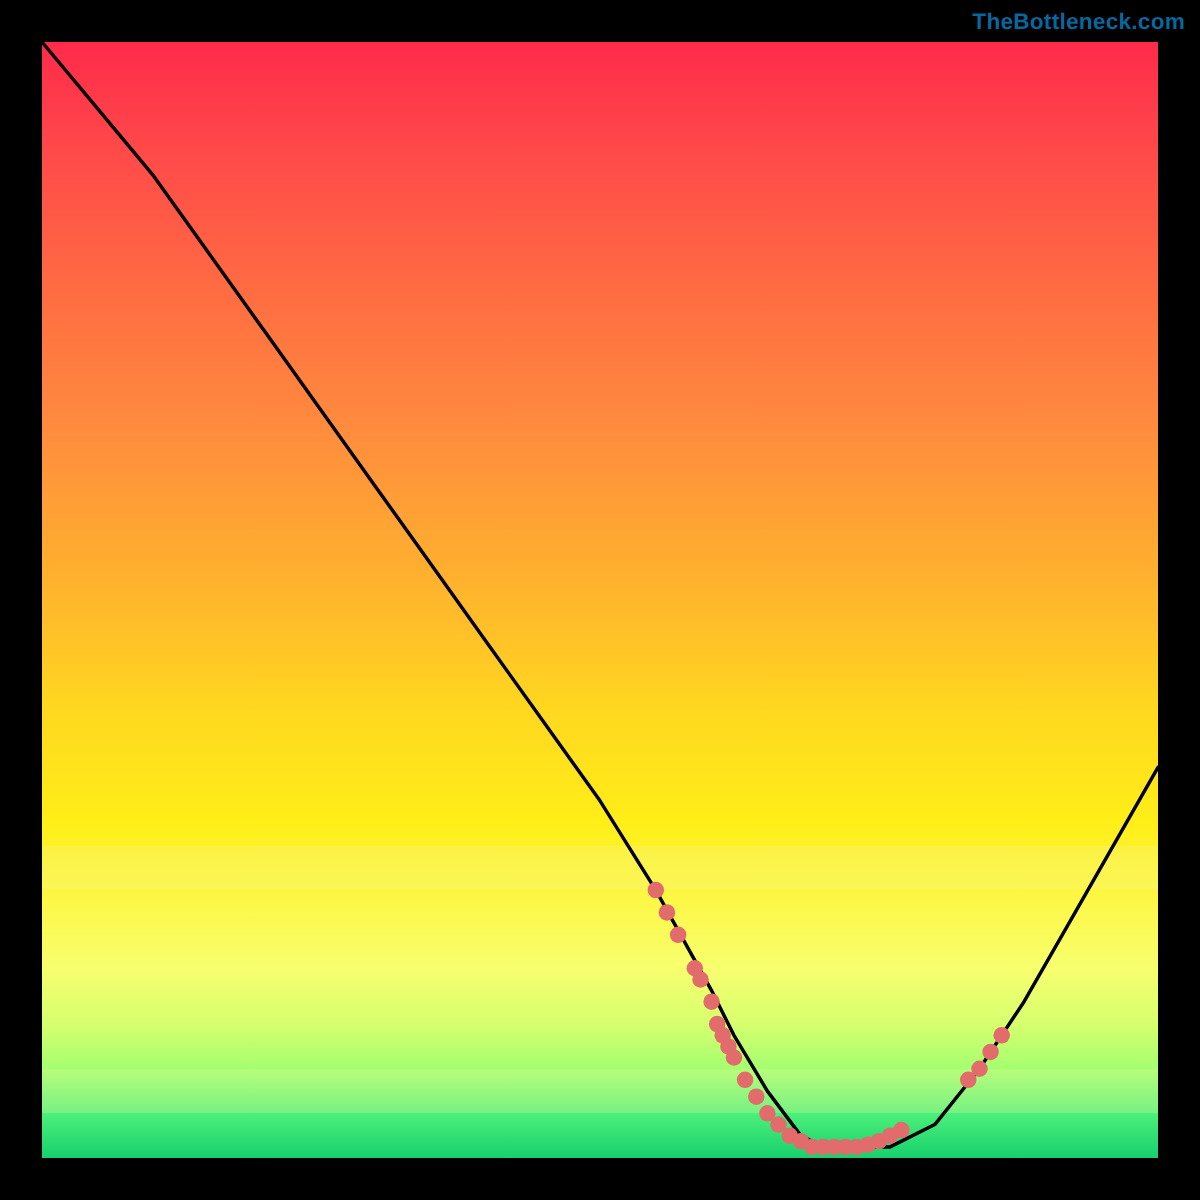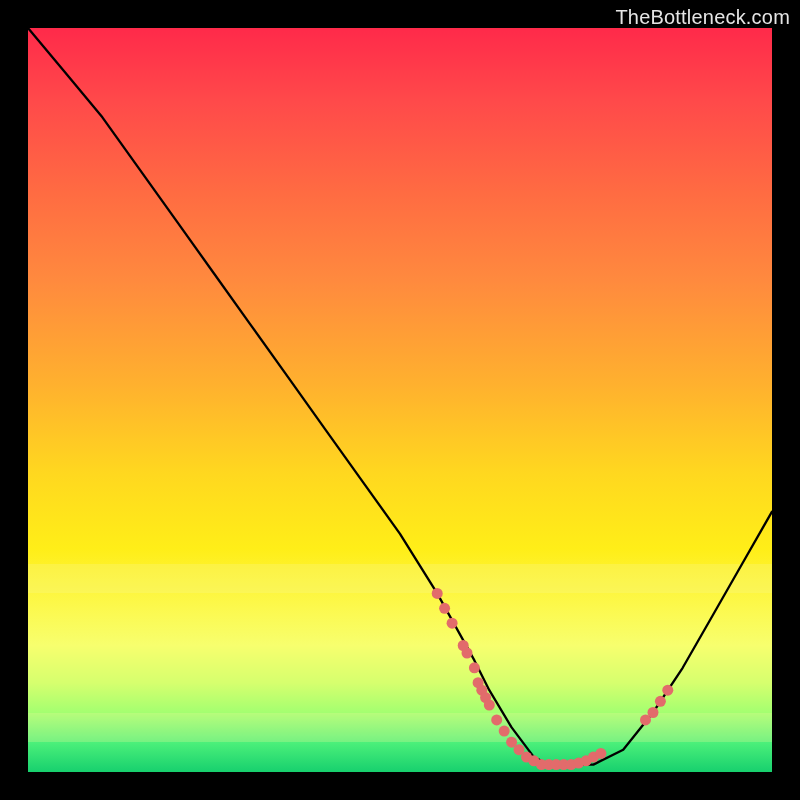--- a/index.html
+++ b/index.html
@@ -30,23 +30,23 @@
       #d6ff6e 88%,
       #a4ff70 92%,
       #4cf07a 96%,
       #17d06e 100%
     );
   }
   .watermark {
     position: absolute;
     top: 6px;
     right: 10px;
-    font-size: 20px;
-    font-weight: 400;
-    color: #e5e5e5;
+    font-size: 15px;
+    font-weight: 700;
+    color: #0369a1;
     letter-spacing: 0.2px;
   }
   svg.overlay {
     position: absolute;
     left: 0;
     top: 0;
     width: 744px;
     height: 744px;
     overflow: visible;
   }

